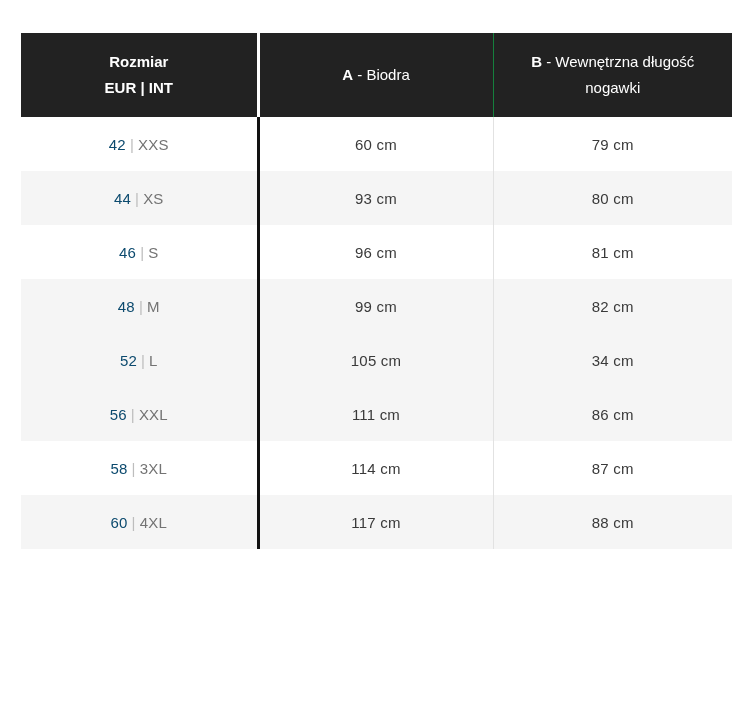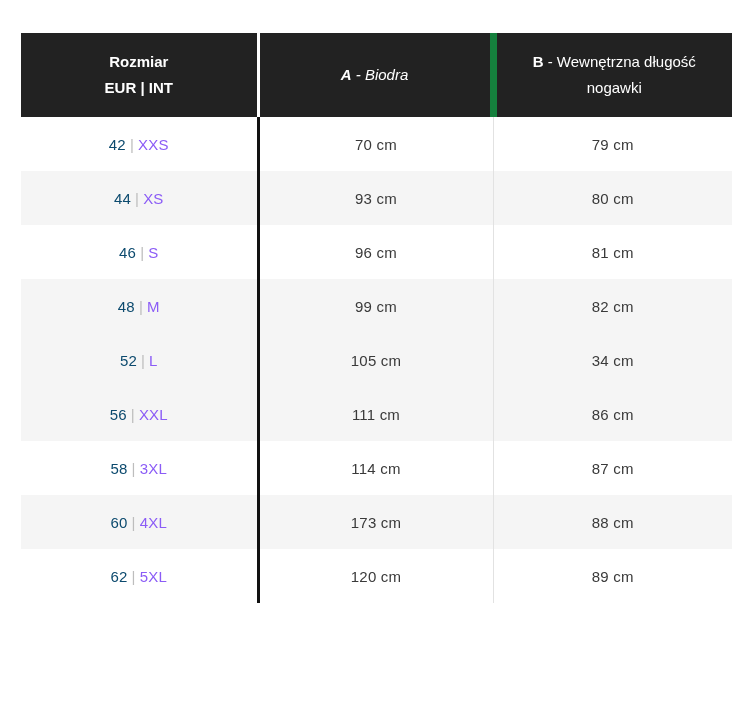--- a/index.html
+++ b/index.html
@@ -52,22 +52,21 @@
     vertical-align: middle;
     height: 84px;
     padding: 6px 14px;
     box-sizing: border-box;
   }
   thead th.th-size {
     font-weight: 700;
     border-right: 3px solid #ffffff;
   }
   thead th.th-a {
-    border-right: 7px solid #15803d;
-    font-style: italic;
+    border-right: 1px solid #15803d;
   }
   thead th .hdr-line { display: block; }
   thead th .hdr-letter { font-weight: 700; }
 
   
   tbody td {
     height: 54px;
     font-size: 15px;
     color: #3a3a3a;
     text-align: center;
@@ -86,21 +85,21 @@
   tbody td.td-a {
     border-right: 1px solid #e2e2e2;
   }
 
   .sep {
     color: #bdbdbd;
     padding: 0 4px;
     font-weight: 300;
   }
   .eur { color: #0c4a6e; }
-  .int { color: #8b5cf6; }
+  .int { color: #737373; }
 </style>
 </head>
 <body>
 
 <div id="page">
 
   <div class="size-table-wrap">
     <table class="size-table">
       <colgroup>
         <col class="c-size">
@@ -122,21 +121,21 @@
             <span class="hdr-line"><span class="hdr-letter">B</span>
              <span>- Wewnętrzna długość</span></span>
             <span class="hdr-line">nogawki</span>
           </th>
         </tr>
       </thead>
 
       <tbody id="table-body">
           <tr class="row-odd">
             <td class="td-size"><span class="eur">42</span><span class="sep">|</span><span class="int">XXS</span></td>
-            <td class="td-a">70 cm</td>
+            <td class="td-a">60 cm</td>
             <td class="td-b">79 cm</td>
           </tr>
           <tr class="row-even">
             <td class="td-size"><span class="eur">44</span><span class="sep">|</span><span class="int">XS</span></td>
             <td class="td-a">93 cm</td>
             <td class="td-b">80 cm</td>
           </tr>
           <tr class="row-odd">
             <td class="td-size"><span class="eur">46</span><span class="sep">|</span><span class="int">S</span></td>
             <td class="td-a">96 cm</td>
@@ -157,25 +156,20 @@
             <td class="td-a">111 cm</td>
             <td class="td-b">86 cm</td>
           </tr>
           <tr class="row-odd">
             <td class="td-size"><span class="eur">58</span><span class="sep">|</span><span class="int">3XL</span></td>
             <td class="td-a">114 cm</td>
             <td class="td-b">87 cm</td>
           </tr>
           <tr class="row-even">
             <td class="td-size"><span class="eur">60</span><span class="sep">|</span><span class="int">4XL</span></td>
-            <td class="td-a">173 cm</td>
+            <td class="td-a">117 cm</td>
             <td class="td-b">88 cm</td>
-          </tr>
-          <tr class="row-odd">
-            <td class="td-size"><span class="eur">62</span><span class="sep">|</span><span class="int">5XL</span></td>
-            <td class="td-a">120 cm</td>
-            <td class="td-b">89 cm</td>
           </tr>
         </tbody>
     </table>
   </div>
 
 </div>
 
 </body></html>

